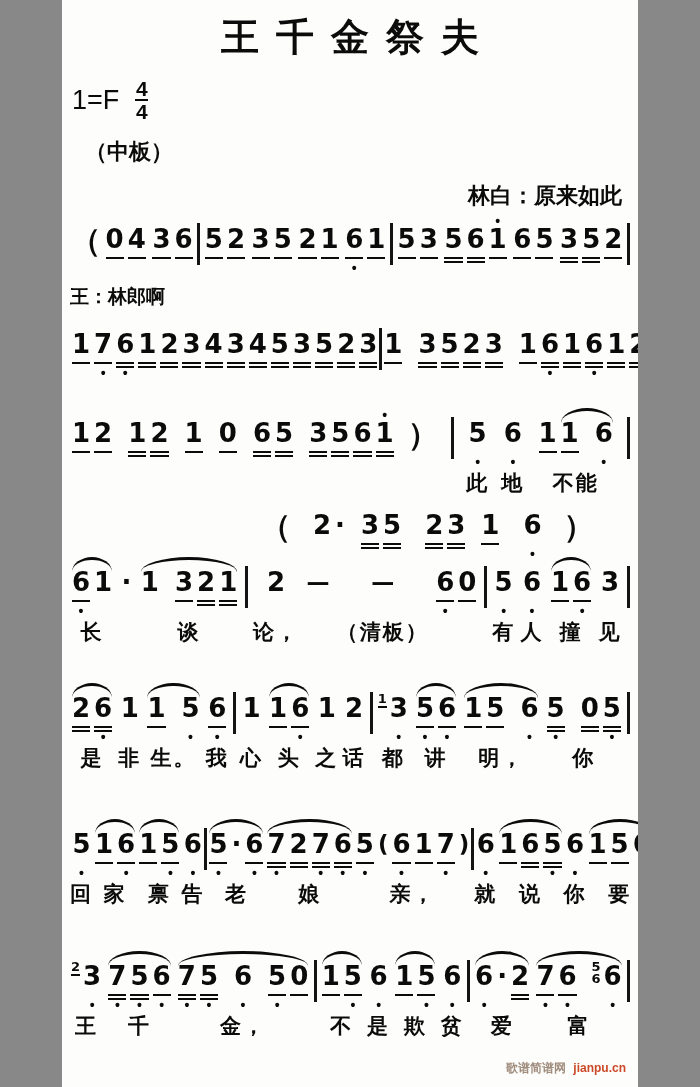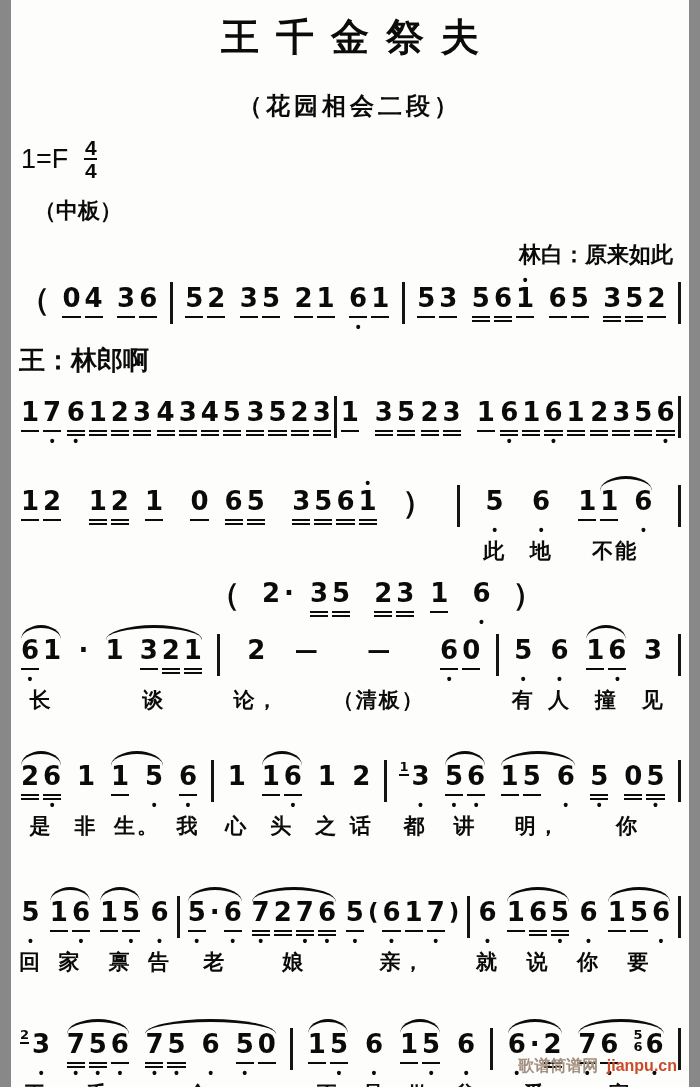--- a/index.html
+++ b/index.html
@@ -1,29 +1,29 @@
 <!DOCTYPE html>
 <html><head>
 <meta charset="utf-8">
 <style>
   html,body{margin:0;padding:0;}
   body{background:#888;}
-  .page{position:relative;width:678px;height:1087px;margin:0 auto;background:#fdfdfb;
+  .page{position:relative;width:576px;height:1087px;margin:0 auto;background:#fdfdfb;
         overflow:hidden;color:#0b0b0b;
         font-family:"Liberation Sans","DejaVu Sans",sans-serif;}
   
   .title{text-align:center;font-size:38px;font-weight:bold;letter-spacing:17px;padding-left:17px;margin-top:12px;}
   .subtitle{text-align:center;font-size:24px;font-weight:bold;letter-spacing:4px;margin-top:27px;}
   .keyrow{display:flex;align-items:center;gap:16px;margin:16px 0 0 10px;font-weight:bold;}
   .keysig{font-size:27px;font-weight:normal;}
   .timesig{display:inline-flex;flex-direction:column;align-items:center;font-size:21px;line-height:19px;font-weight:bold;}
   .fracline{width:13px;height:2px;background:#0b0b0b;margin:1px 0;}
   .tempo{font-size:22px;font-weight:bold;margin:16px 0 0 23px;}
   .speech-cue{text-align:right;padding-right:16px;font-size:22px;font-weight:bold;margin-top:14px;}
-  .role-label{font-size:26px;font-weight:bold;margin:10px 0 0 8px;}
+  .role-label{font-size:19px;font-weight:bold;margin:10px 0 0 8px;}
   
   .mline{display:flex;justify-content:space-between;align-items:flex-start;padding:0 8px;flex-wrap:nowrap;}
   .mline.inset{justify-content:flex-start;gap:20px;margin-left:198px;padding:0;}
   .l1{margin-top:6px;}
   .l2{margin-top:12px;}
   .l3{margin-top:32px;}
   .inset{margin-top:6px;}
   .l4{margin-top:0px;}
   .l5{margin-top:40px;}
   .l6{margin-top:50px;}
@@ -43,30 +43,29 @@
   .gtxt{display:block;font-size:13px;line-height:12px;font-weight:bold;white-space:pre-line;text-align:center;
         font-family:"DejaVu Sans","Liberation Sans",sans-serif;}
   .gu{border-bottom:2px solid #0b0b0b;padding-bottom:1px;}
   .ts{display:inline-flex;align-items:flex-start;position:relative;}
   .arc{position:absolute;left:2px;right:2px;top:-3px;height:12px;border-top:3px solid #0b0b0b;
        border-radius:100% 100% 0 0 / 200% 200% 0 0;}
   .bar{width:3px;background:#141414;height:42px;margin-top:6px;flex:none;}
   .bigparen{font-size:31px;font-weight:bold;line-height:44px;margin-top:2px;}
   .lyric{font-size:21px;font-weight:bold;margin-top:1px;white-space:nowrap;letter-spacing:2px;}
   
-  .watermark{position:absolute;right:12px;bottom:10px;font-size:16px;font-weight:bold;text-align:center;}
+  .watermark{position:absolute;right:12px;bottom:10px;font-size:12px;font-weight:bold;text-align:center;}
   .wm-site{color:#a18e7e;}
   .wm-url{color:#cc4a28;margin-left:4px;}
 </style>
 </head>
 <body>
 
 <div class="page">
   <div class="title">王千金祭夫</div>
-  <div class="subtitle">（花园相会二段）</div>
   <div class="keyrow">
     <span class="keysig">1=F</span>
     <span class="timesig">
       <span>4</span>
       <span class="fracline"></span>
       <span>4</span>
     </span>
   </div>
   <div class="tempo">（中板）</div>
   <div class="speech-cue">林白：原来如此</div>

